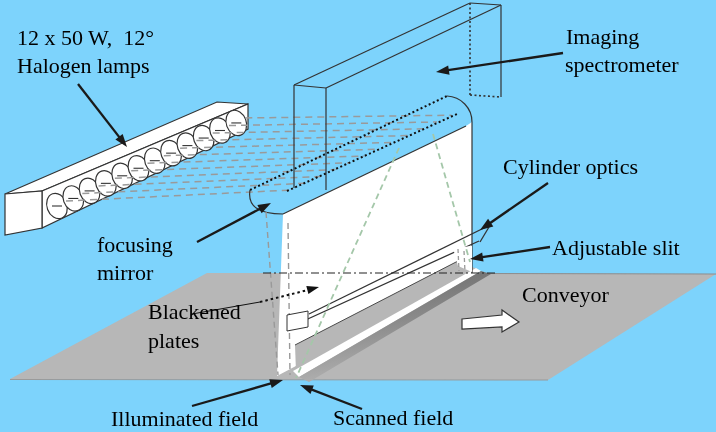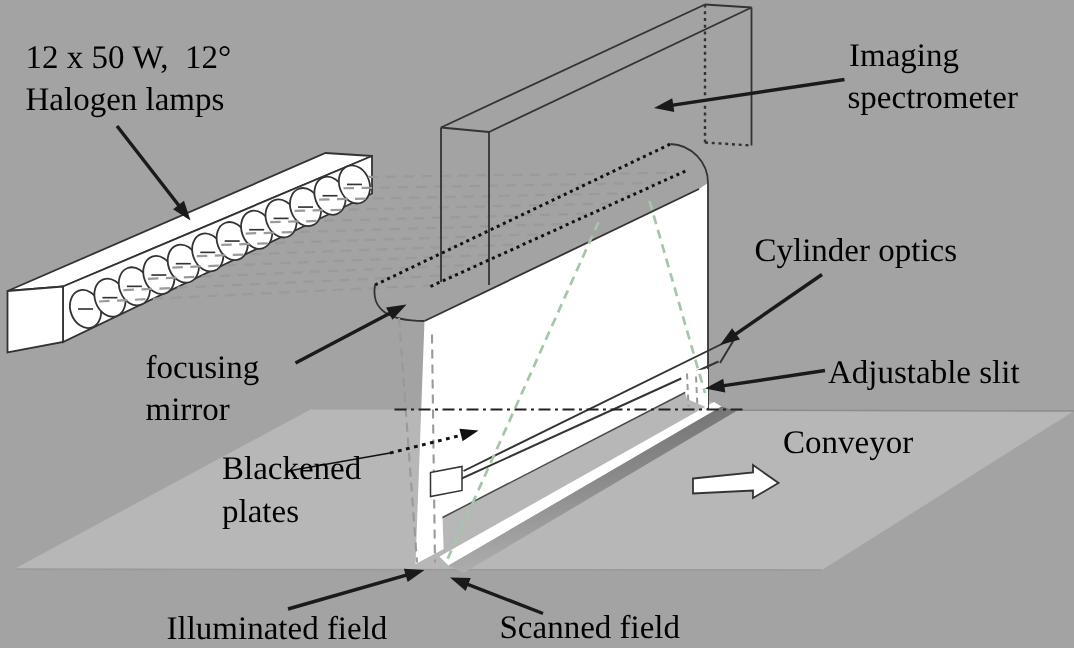--- a/index.html
+++ b/index.html
@@ -1,16 +1,16 @@
 <!DOCTYPE html>
 <html><head>
 <meta charset="utf-8">
 <style>
   html,body{margin:0;padding:0;background:#fff;}
-  .stage{position:relative;width:716px;height:432px;background:#a3a3a3;overflow:hidden;
+  .stage{position:relative;width:716px;height:432px;background:#7dd3fc;overflow:hidden;
          font-family:"Liberation Serif","DejaVu Serif",serif;}
   svg{display:block}
   text{font-family:"Liberation Serif","DejaVu Serif",serif;font-size:22px;fill:#000;}
   .wirefill{fill:#fff;stroke:#333;stroke-width:1.2;}
 </style>
 </head>
 <body>
 
 <div class="stage">
 <svg id="fig" width="716" height="432" viewBox="0 0 716 432">

